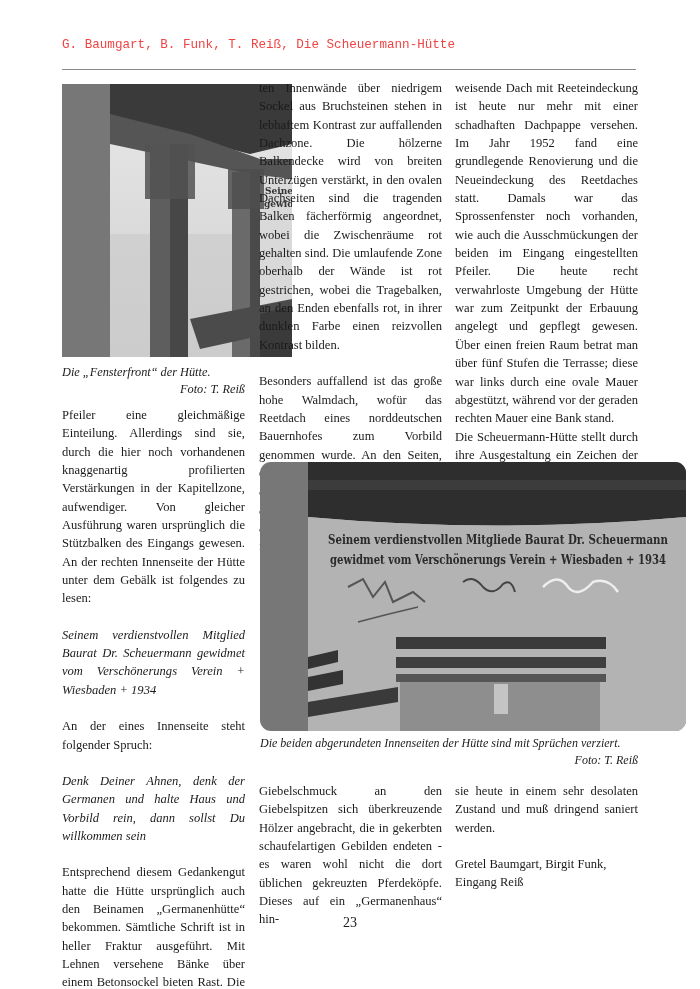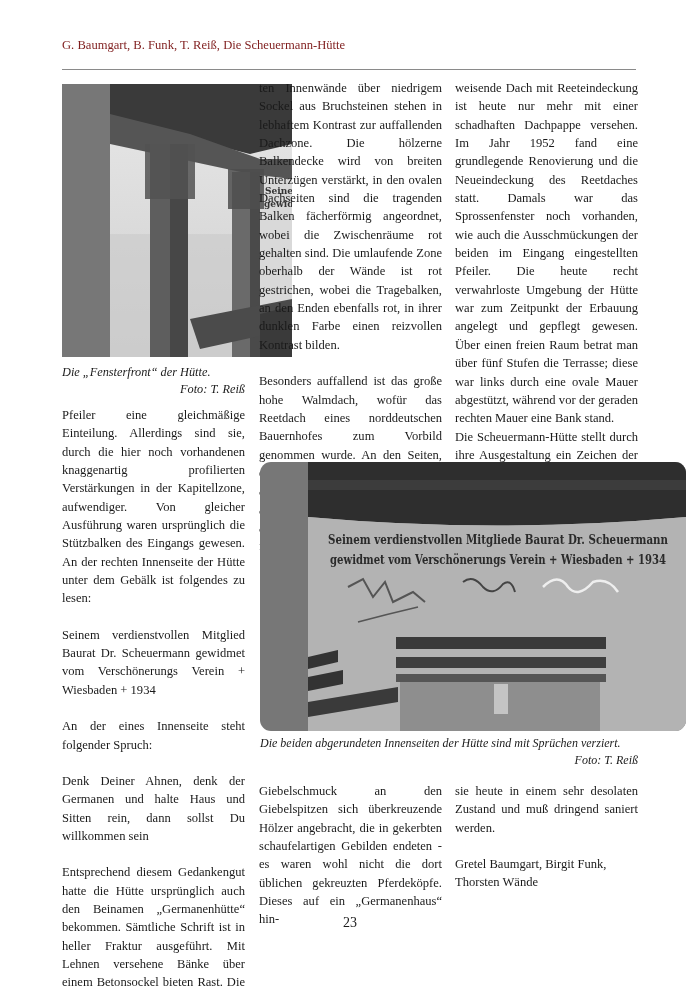--- a/index.html
+++ b/index.html
@@ -2,33 +2,33 @@
 <html><head>
 <meta charset="utf-8">
 <style>
   html, body { margin: 0; padding: 0; background: #ffffff; }
   body {
     width: 700px; height: 989px; position: relative; overflow: hidden;
     font-family: "Liberation Serif", serif; color: #1a1a1a;
   }
   .running-head {
     position: absolute; left: 62px; top: 38px;
-    font-size: 12.6px; color: #7f1d1d;
+    font-size: 12.6px; color: #ef4444; font-family: Liberation Mono, monospace;
   }
   .head-rule {
     position: absolute; left: 62px; top: 69px; width: 574px; height: 0;
     border-top: 1px solid #8a8a8a;
   }
   .col {
     position: absolute; font-size: 12.55px; line-height: 18.35px;
     text-align: justify; hyphens: manual;
   }
   .col p { margin: 0; }
   .col p.gap { margin-top: 18px; }
-  .col .it { }
+  .col .it { font-style: italic; }
   .col-left { left: 62px; width: 183px; top: 364px; }
   .col-mid { left: 259px; width: 183px; top: 79px; }
   .col-right { left: 455px; width: 183px; top: 79px; }
   .col-mid-b { left: 259px; width: 183px; top: 782px; }
   .col-right-b { left: 455px; width: 183px; top: 782px; }
   .caption1 {
     position: absolute; left: 62px; top: 364px; width: 183px;
     font-style: italic; font-size: 12.3px; line-height: 17px;
   }
   .caption1 .credit { text-align: right; display: block; }
@@ -82,21 +82,21 @@
 
 <div class="caption1">
   <span>Die „Fensterfront“ der Hütte.</span>
   <span class="credit">Foto: T. Reiß</span>
 </div>
 
 <div class="col col-left" style="top:406px;">
   <p>Pfeiler eine gleichmäßige Einteilung. Allerdings sind sie, durch die hier noch vorhandenen knaggenartig profilierten Verstärkungen in der Kapitellzone, aufwendiger. Von gleicher Ausführung waren ursprünglich die Stützbalken des Eingangs gewesen. An der rechten Innenseite der Hütte unter dem Gebälk ist folgendes zu lesen:</p>
   <p class="gap it">Seinem verdienstvollen Mitglied Baurat Dr. Scheuermann gewidmet vom Verschönerungs Verein + Wiesbaden + 1934</p>
   <p class="gap">An der eines Innenseite steht folgender Spruch:</p>
-  <p class="gap it">Denk Deiner Ahnen, denk der Germanen und halte Haus und Sitten rein, dann sollst Du willkommen sein</p>
+  <p class="gap it">Denk Deiner Ahnen, denk der Germanen und halte Haus und Vorbild rein, dann sollst Du willkommen sein</p>
   <p class="gap">Entsprechend diesem Gedankengut hatte die Hütte ursprünglich auch den Beinamen „Germanenhütte“ bekommen. Sämtliche Schrift ist in heller Fraktur ausgeführt. Mit Lehnen versehene Bänke über einem Betonsockel bieten Rast. Die weißen, ungeglieder-</p>
 </div>
 
 <div class="col col-mid">
   <p>ten Innenwände über niedrigem Sockel aus Bruchsteinen stehen in lebhaftem Kontrast zur auffallenden Dachzone. Die hölzerne Balkendecke wird von breiten Unterzügen verstärkt, in den ovalen Dachseiten sind die tragenden Balken fächerförmig angeordnet, wobei die Zwischenräume rot gehalten sind. Die umlaufende Zone oberhalb der Wände ist rot gestrichen, wobei die Tragebalken, an den Enden ebenfalls rot, in ihrer dunklen Farbe einen reizvollen Kontrast bilden.</p>
   <p class="gap">Besonders auffallend ist das große hohe Walmdach, wofür das Reetdach eines norddeutschen Bauernhofes zum Vorbild genommen wurde. An den Seiten, dem Grundriß entsprechend abgerundet, ist es vorne und hinten als Wetterschutz vorgezogen. Am ausgeprägten Dachfirst waren früher als</p>
 </div>
 
 <div class="col col-right">
   <p>weisende Dach mit Reeteindeckung ist heute nur mehr mit einer schadhaften Dachpappe versehen. Im Jahr 1952 fand eine grundlegende Renovierung und die Neueindeckung des Reetdaches statt. Damals war das Sprossenfenster noch vorhanden, wie auch die Ausschmückungen der beiden im Eingang eingestellten Pfeiler. Die heute recht verwahrloste Umgebung der Hütte war zum Zeitpunkt der Erbauung angelegt und gepflegt gewesen. Über einen freien Raum betrat man über fünf Stufen die Terrasse; diese war links durch eine ovale Mauer abgestützt, während vor der geraden rechten Mauer eine Bank stand.</p>
@@ -132,17 +132,17 @@
 </div>
 
 <div class="col col-mid-b">
   <p>Giebelschmuck an den Giebelspitzen sich überkreuzende Hölzer angebracht, die in gekerbten schaufelartigen Gebilden endeten - es waren wohl nicht die dort üblichen gekreuzten Pferdeköpfe. Dieses auf ein „Germanenhaus“ hin-</p>
 </div>
 
 <div class="col col-right-b">
   <p>sie heute in einem sehr desolaten Zustand und muß dringend saniert werden.</p>
   <p class="gap">
     <span class="signature">Gretel Baumgart, Birgit Funk,</span>
-    <span class="signature">Thorsten Wände</span>
+    <span class="signature">Eingang Reiß</span>
   </p>
 </div>
 
 <div class="page-number">23</div>
 
 </body></html>

